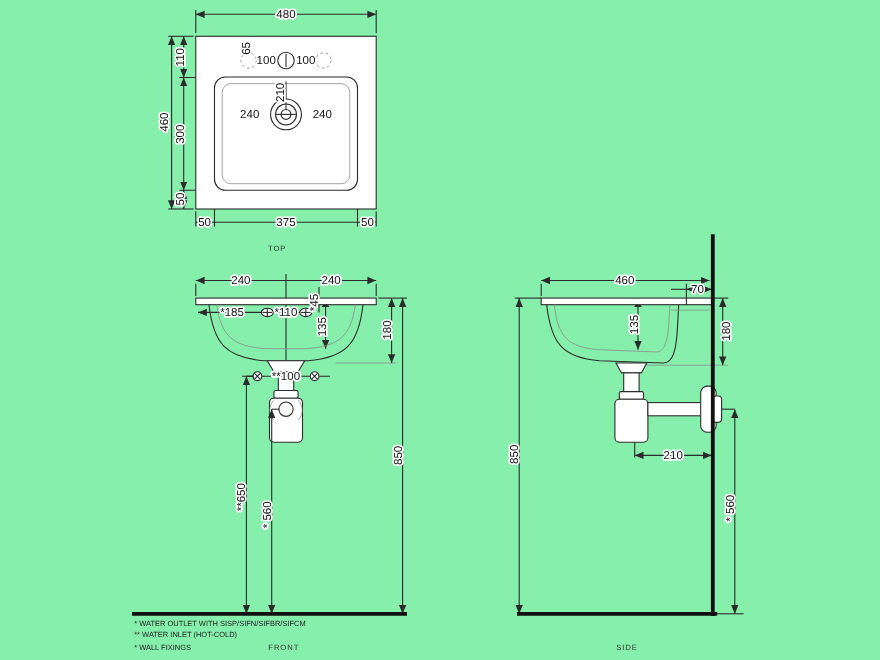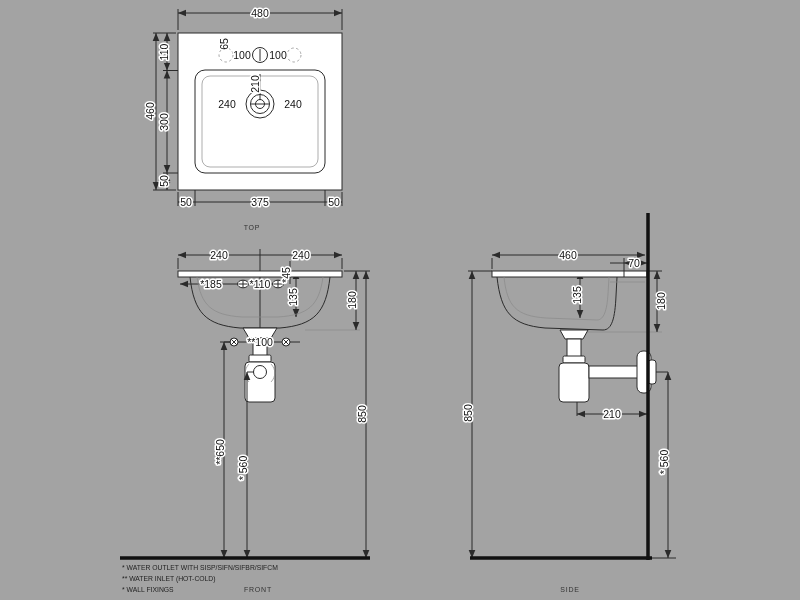--- a/index.html
+++ b/index.html
@@ -1,16 +1,16 @@
 <!DOCTYPE html>
 <html><head>
 <meta charset="utf-8">
 <style>
   html,body{margin:0;padding:0;background:#fff;}
-  .page{width:800px;height:600px;background:#a3a3a3;position:relative;font-family:"Liberation Sans",sans-serif;}
+  .page{width:800px;height:600px;background:#86efac;position:relative;font-family:"Liberation Sans",sans-serif;}
   svg{display:block;}
   .ln{stroke:#2b2b2b;stroke-width:1;fill:none;stroke-linecap:butt;}
   .lt{stroke:#8a8a8a;stroke-width:0.7;fill:none;}
   .dash{stroke:#9a9a9a;stroke-width:0.9;fill:#fff;stroke-dasharray:2.5 2.5;}
   .wh{fill:#ffffff;}
   .thick{stroke:#111;stroke-width:3.5;fill:none;}
   .d{font:10.5px "Liberation Sans",sans-serif;fill:#111;text-anchor:middle;dominant-baseline:central;paint-order:stroke;stroke:#fff;stroke-width:3px;stroke-linejoin:round;}
   .cap{font:7px "Liberation Sans",sans-serif;letter-spacing:0.8px;fill:#333;text-anchor:middle;dominant-baseline:central;}
   .fn{font:6.8px "Liberation Sans",sans-serif;fill:#222;text-anchor:start;dominant-baseline:central;}
 </style>

